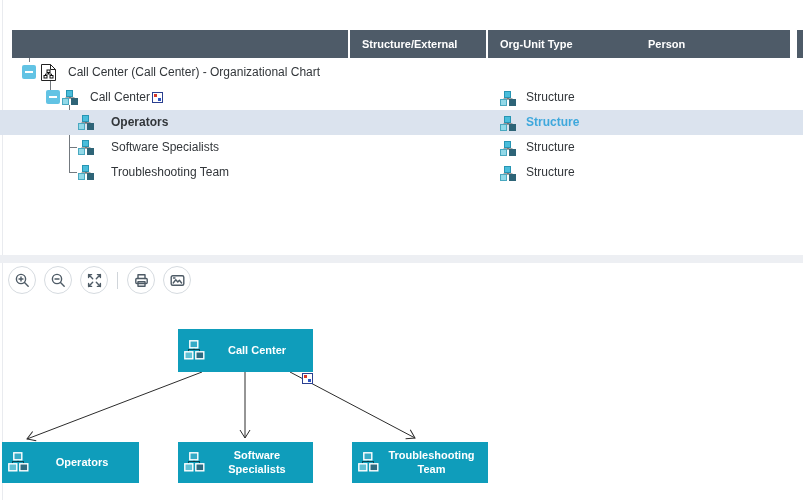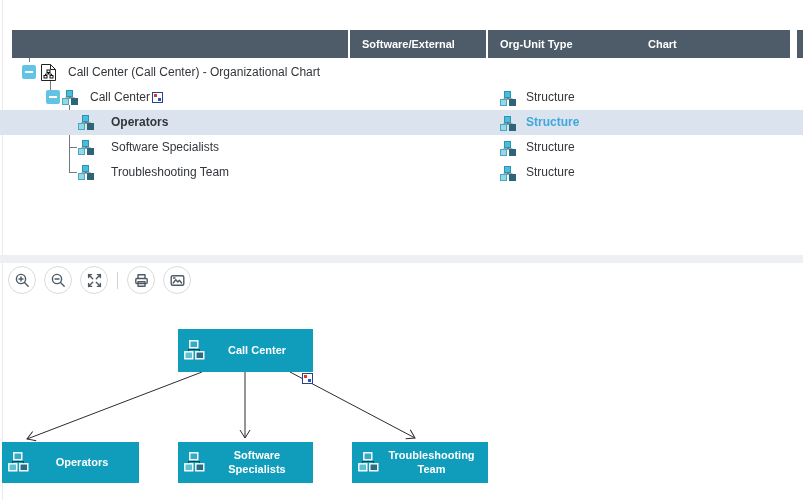--- a/index.html
+++ b/index.html
@@ -48,23 +48,23 @@
   .edges{position:absolute;left:0;top:0;}
   .mini-icon{line-height:0;}
 </style>
 </head>
 <body>
 
 <div class="screen">
   <div class="left-strip"></div>
 
   <div class="thead-cell c0"></div>
-  <div class="thead-cell c1">Software/External</div>
+  <div class="thead-cell c1">Structure/External</div>
   <div class="thead-cell c2">Org-Unit Type</div>
-  <div class="thead-cell c3">Chart</div>
+  <div class="thead-cell c3">Person</div>
   <div class="thead-cell cstub"></div>
 
   <div class="conn" style="left:29px;top:58px;width:1px;height:4px;"></div>
   <div class="conn" style="left:50px;top:79px;width:1px;height:11px;"></div>
   <div class="conn" style="left:69px;top:105px;width:1px;height:68px;"></div>
   <div class="conn" style="left:69px;top:122px;width:8px;height:1px;"></div>
   <div class="conn" style="left:69px;top:147px;width:8px;height:1px;"></div>
   <div class="conn" style="left:69px;top:172px;width:8px;height:1px;"></div>
 
   <div class="trow" style="top:60px;">

